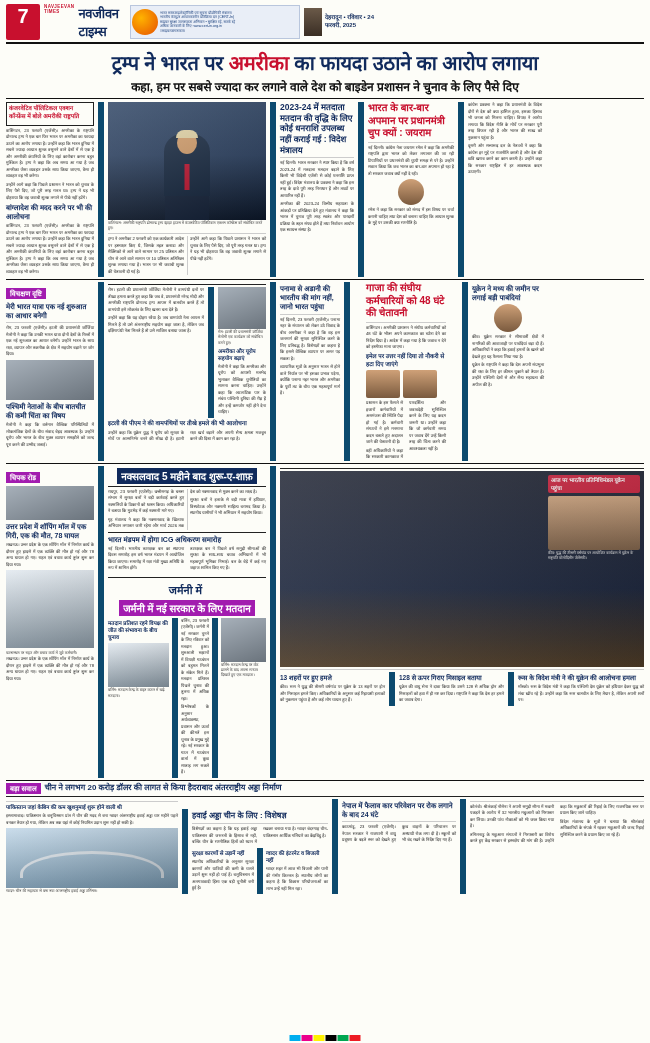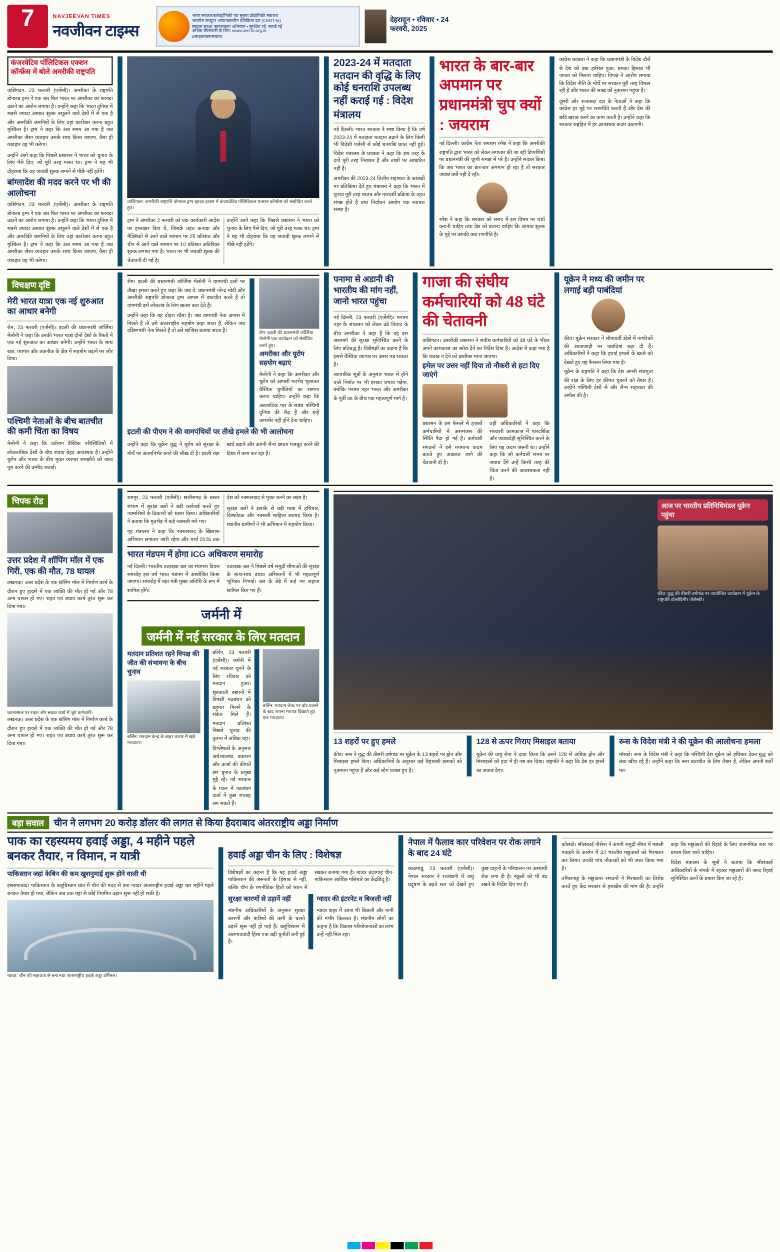--- a/index.html
+++ b/index.html
@@ -13,21 +13,21 @@
   }
   .page { position: relative; width: 650px; height: 1043px; padding: 4px 6px; }
 
   
   .masthead { display:flex; align-items:stretch; height:40px; border-bottom:2px solid #111; padding-bottom:2px; }
   .pageno {
     width:34px; background:#c8102e; color:#fff; font-weight:bold; font-size:20px;
     display:flex; align-items:flex-start; justify-content:center; padding-top:1px;
     border-radius:2px;
   }
-  .logo-block { margin-left:4px; display:flex; flex-direction:column; justify-content:center; width:86px; }
+  .logo-block { margin-left:4px; display:flex; flex-direction:row; justify-content:center; width:86px; }
   .logo-top { font-size:4.5px; letter-spacing:.4px; color:#c8102e; font-weight:bold; }
   .logo-main { font-size:13px; font-weight:bold; color:#102a5c; letter-spacing:-.3px; }
   .section-title {
     flex:1; display:flex; align-items:center; justify-content:center;
     font-size:21px; font-weight:bold; color:#c8102e;
   }
   .masthead-right { display:flex; align-items:center; gap:4px; }
   .ad-strip { width:170px; height:34px; background:#e9eef7; border:1px solid #b9c6dd; display:flex; align-items:center; gap:2px; padding:1px; }
   .ad-logo { width:26px; height:26px; border-radius:50%; background:radial-gradient(circle at 35% 35%,#ffb300,#e65100); }
   .ad-text { font-size:3.6px; line-height:1.25; color:#143b7a; }
@@ -37,33 +37,33 @@
 
   
   .lead-head {
     text-align:center; font-size:20px; font-weight:bold; color:#102a5c;
     padding:5px 0 2px; letter-spacing:-.2px;
   }
   .lead-head .red { color:#c8102e; }
   .lead-sub { text-align:center; font-size:12px; font-weight:bold; color:#111; padding-bottom:3px; border-bottom:1px solid #111; }
 
   
-  .col-rule { border-left:4px solid #0c4a6e; }
+  .col-rule { border-left:6px solid #0c4a6e; }
   .body-txt { font-size:4.2px; line-height:1.55; text-align:justify; color:#222; }
   .body-txt p { margin:0 0 2px; }
   .kicker { font-size:6px; font-weight:bold; color:#c8102e; line-height:1.3; margin-bottom:2px; }
   .subhead { font-size:7px; font-weight:bold; color:#102a5c; line-height:1.3; margin:2px 0; }
   .bluehead { font-size:8.5px; font-weight:bold; color:#102a5c; line-height:1.25; }
-  .redhead { font-size:13px; font-weight:bold; color:#c8102e; line-height:1.25; }
+  .redhead { font-size:10px; font-weight:bold; color:#c8102e; line-height:1.25; }
   .caption { font-size:3.8px; color:#333; line-height:1.35; padding-top:1px; }
   .photo { background:#8e9aa6; position:relative; overflow:hidden; }
   .photo::after { content:""; position:absolute; inset:0; background:
       linear-gradient(160deg, rgba(255,255,255,.22), rgba(0,0,0,.25)); }
   .boxed { border:1px solid #222; padding:2px; }
-  .redbar { background:#4d7c0f; color:#fff; font-size:7px; font-weight:bold; padding:1px 4px; display:inline-block; }
+  .redbar { background:#a21caf; color:#fff; font-size:7px; font-weight:bold; padding:1px 4px; display:inline-block; }
   .bluebar { background:#102a5c; color:#fff; font-size:7px; font-weight:bold; padding:1px 4px; display:inline-block; }
   .tagpill { background:#c8102e; color:#fff; font-size:5.5px; font-weight:bold; padding:1px 3px; border-radius:2px; display:inline-block; }
   .hr { border-top:1px solid #222; margin:2px 0; }
   .hr-thin { border-top:1px solid #ccc; margin:2px 0; }
   .row { display:flex; }
   .grow { flex:1; }
 
   
   .sec { border-top:1px solid #111; padding-top:2px; margin-top:2px; }
 
@@ -113,20 +113,24 @@
           <div>#साइबरजागरूकता</div>
         </div>
       </div>
       <div class="dateline">
         <div class="editor-photo"></div>
         <div class="dateline-txt">देहरादून • रविवार • 24 फरवरी, 2025</div>
       </div>
     </div>
   </div>
 
+  <div class="lead-head">
+    <span>ट्रम्प ने भारत पर </span><span class="red">अमरीका</span><span> का फायदा उठाने का आरोप लगाया</span>
+  </div>
+  <div class="lead-sub">कहा, हम पर सबसे ज्यादा कर लगाने वाले देश को बाइडेन प्रशासन ने चुनाव के लिए पैसे दिए</div>
 
   <div class="row" style="margin-top:3px;">
 
     <div style="width:92px; padding-right:4px;">
       <div class="boxed" style="border-width:1px;">
         <div class="kicker">कंजरवेटिव पॉलिटिकल एक्शन कॉन्फ्रेंस में बोले अमरीकी राष्ट्रपति</div>
       </div>
       <div class="body-txt" style="margin-top:2px;">
         <p>वाशिंगटन, 23 फरवरी (एजेंसी)। अमरीका के राष्ट्रपति डोनाल्ड ट्रम्प ने एक बार फिर भारत पर अमरीका का फायदा उठाने का आरोप लगाया है। उन्होंने कहा कि भारत दुनिया में सबसे ज्यादा आयात शुल्क वसूलने वाले देशों में से एक है और अमरीकी कंपनियों के लिए वहां कारोबार करना बहुत मुश्किल है। ट्रम्प ने कहा कि अब समय आ गया है जब अमरीका जैसा व्यवहार उसके साथ किया जाएगा, वैसा ही व्यवहार वह भी करेगा।</p>
         <p>उन्होंने आगे कहा कि पिछले प्रशासन ने भारत को चुनाव के लिए पैसे दिए, जो पूरी तरह गलत था। ट्रम्प ने यह भी दोहराया कि वह जवाबी शुल्क लगाने से पीछे नहीं हटेंगे।</p>
@@ -224,21 +228,21 @@
 
     <div class="col-rule" style="width:74px; padding:0 4px;">
       <div class="subhead">पनामा से अडानी की भारतीय की मांग नहीं, जानो भारत पहुंचा</div>
       <div class="hr-thin"></div>
       <div class="body-txt">
         <p>नई दिल्ली, 23 फरवरी (एजेंसी)। पनामा नहर के संचालन को लेकर उठे विवाद के बीच अमरीका ने कहा है कि वह इस जलमार्ग की सुरक्षा सुनिश्चित करने के लिए प्रतिबद्ध है। विशेषज्ञों का कहना है कि इससे वैश्विक व्यापार पर असर पड़ सकता है।</p>
         <p>व्यापारिक सूत्रों के अनुसार भारत से होने वाले निर्यात पर भी इसका प्रभाव पड़ेगा, क्योंकि पनामा नहर भारत और अमरीका के पूर्वी तट के बीच एक महत्वपूर्ण मार्ग है।</p>
       </div>
     </div>
 
-    <div class="col-rule" style="width:118px; padding:0 4px;">
+    <div class="col-rule" style="width:118px; padding:0 16px;">
       <div class="redhead">गाजा की संघीय कर्मचारियों को 48 घंटे की चेतावनी</div>
       <div class="hr-thin"></div>
       <div class="body-txt">
           <p>वाशिंगटन। अमरीकी प्रशासन ने संघीय कर्मचारियों को 48 घंटे के भीतर अपने कामकाज का ब्योरा देने का निर्देश दिया है। आदेश में कहा गया है कि जवाब न देने को इस्तीफा माना जाएगा।</p>
         </div>
       <div class="subhead" style="font-size:6px;">इमेल पर उत्तर नहीं दिया तो नौकरी से हटा दिए जाएंगे</div>
       <div class="row" style="gap:3px;">
         <div class="portrait sq" style="width:34px;height:28px;"></div>
         <div class="portrait sq" style="width:34px;height:28px;"></div>
       </div>
@@ -268,20 +272,21 @@
           <p>लखनऊ। उत्तर प्रदेश के एक शॉपिंग मॉल में निर्माण कार्य के दौरान हुए हादसे में एक व्यक्ति की मौत हो गई और 78 अन्य घायल हो गए। राहत एवं बचाव कार्य तुरंत शुरू कर दिया गया।</p>
         </div>
       <div class="photo snow" style="height:78px;margin:2px 0;"></div>
       <div class="caption">घटनास्थल पर राहत और बचाव कार्य में जुटे कर्मचारी।</div>
       <div class="body-txt">
           <p>लखनऊ। उत्तर प्रदेश के एक शॉपिंग मॉल में निर्माण कार्य के दौरान हुए हादसे में एक व्यक्ति की मौत हो गई और 78 अन्य घायल हो गए। राहत एवं बचाव कार्य तुरंत शुरू कर दिया गया।</p>
         </div>
     </div>
 
     <div class="col-rule" style="width:172px; padding:0 4px;">
+      <div style="text-align:center;"><span class="bluebar" style="font-size:10px;">नक्सलवाद 5 महीने बाद शुरू-ए-शाफ़</span></div>
       <div class="hr"></div>
       <div class="body-txt" style="columns:2;column-gap:6px;column-rule:1px solid #ccc;">
         <p>रायपुर, 23 फरवरी (एजेंसी)। छत्तीसगढ़ के बस्तर संभाग में सुरक्षा बलों ने बड़ी कार्रवाई करते हुए नक्सलियों के ठिकानों को ध्वस्त किया। अधिकारियों ने बताया कि मुठभेड़ में कई नक्सली मारे गए।</p>
         <p>गृह मंत्रालय ने कहा कि नक्सलवाद के खिलाफ अभियान लगातार जारी रहेगा और मार्च 2026 तक देश को नक्सलवाद से मुक्त करने का लक्ष्य है।</p>
         <p>सुरक्षा बलों ने इलाके से बड़ी मात्रा में हथियार, विस्फोटक और नक्सली साहित्य बरामद किया है। स्थानीय ग्रामीणों ने भी अभियान में सहयोग किया।</p>
       </div>
       <div class="hr"></div>
       <div class="subhead">भारत मंडपम में होगा ICG अधिकरण समारोह</div>
       <div class="body-txt" style="columns:2;column-gap:6px;">
         <p>नई दिल्ली। भारतीय तटरक्षक बल का स्थापना दिवस समारोह इस वर्ष भारत मंडपम में आयोजित किया जाएगा। समारोह में रक्षा मंत्री मुख्य अतिथि के रूप में शामिल होंगे।</p>
@@ -346,21 +351,20 @@
   </div>
 
   <div class="sec">
     <div class="row" style="align-items:center; gap:4px;">
       <span class="redbar">बड़ा सवाल</span>
       <span class="bluehead" style="font-size:8px;">चीन ने लगभग 20 करोड़ डॉलर की लागत से किया हैदराबाद अंतरराष्ट्रीय अड्डा निर्माण</span>
     </div>
     <div class="hr"></div>
     <div class="row">
       <div style="width:176px;padding-right:4px;">
-        <div class="bluehead" style="font-size:10px;">पाक का रहस्यमय हवाई अड्डा, 4 महीने पहले बनकर तैयार, न विमान, न यात्री</div>
         <div class="hr-thin"></div>
         <div class="subhead" style="font-size:5.5px;">पाकिस्तान जहां केबिन की कम खुशनुमाई शुरू होने वाली थी</div>
         <div class="body-txt">
             <p>इस्लामाबाद। पाकिस्तान के बलूचिस्तान प्रांत में चीन की मदद से बना ग्वादर अंतरराष्ट्रीय हवाई अड्डा चार महीने पहले बनकर तैयार हो गया, लेकिन अब तक यहां से कोई नियमित उड़ान शुरू नहीं हो सकी है।</p>
           </div>
         <div class="photo bridge" style="height:60px;margin-top:2px;">
           <div class="arch"></div>
         </div>
         <div class="caption">ग्वादर: चीन की सहायता से बना नया अंतरराष्ट्रीय हवाई अड्डा टर्मिनल।</div>
       </div>

